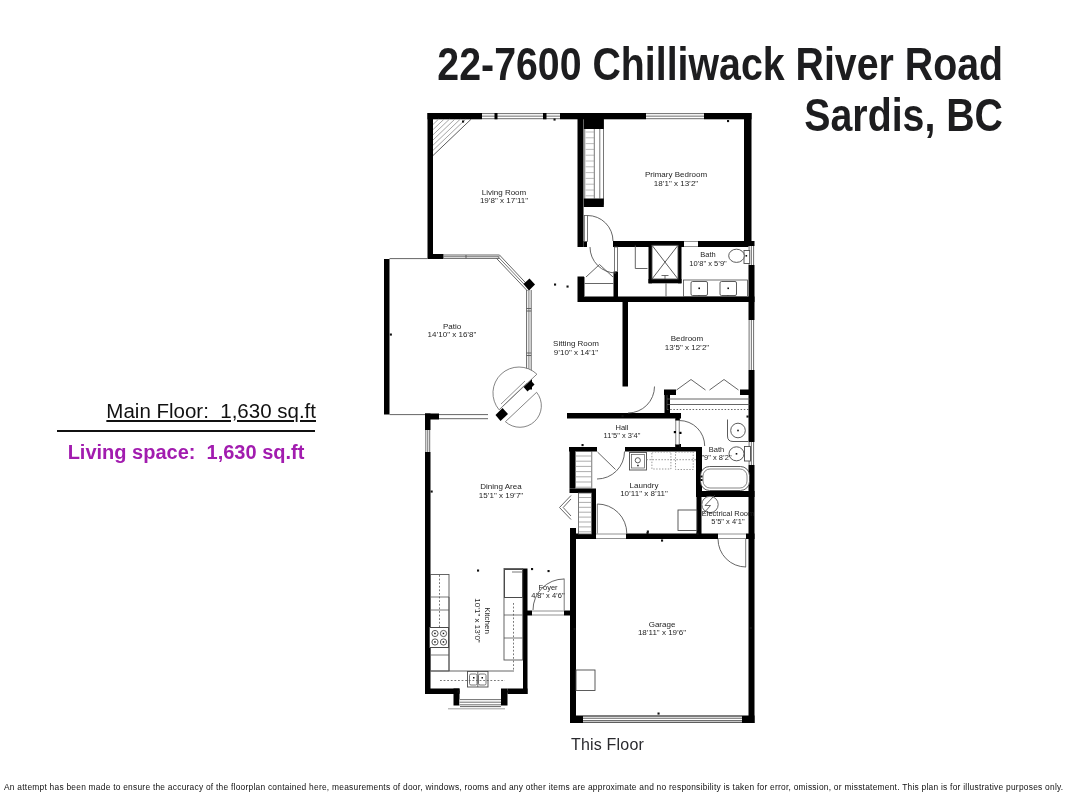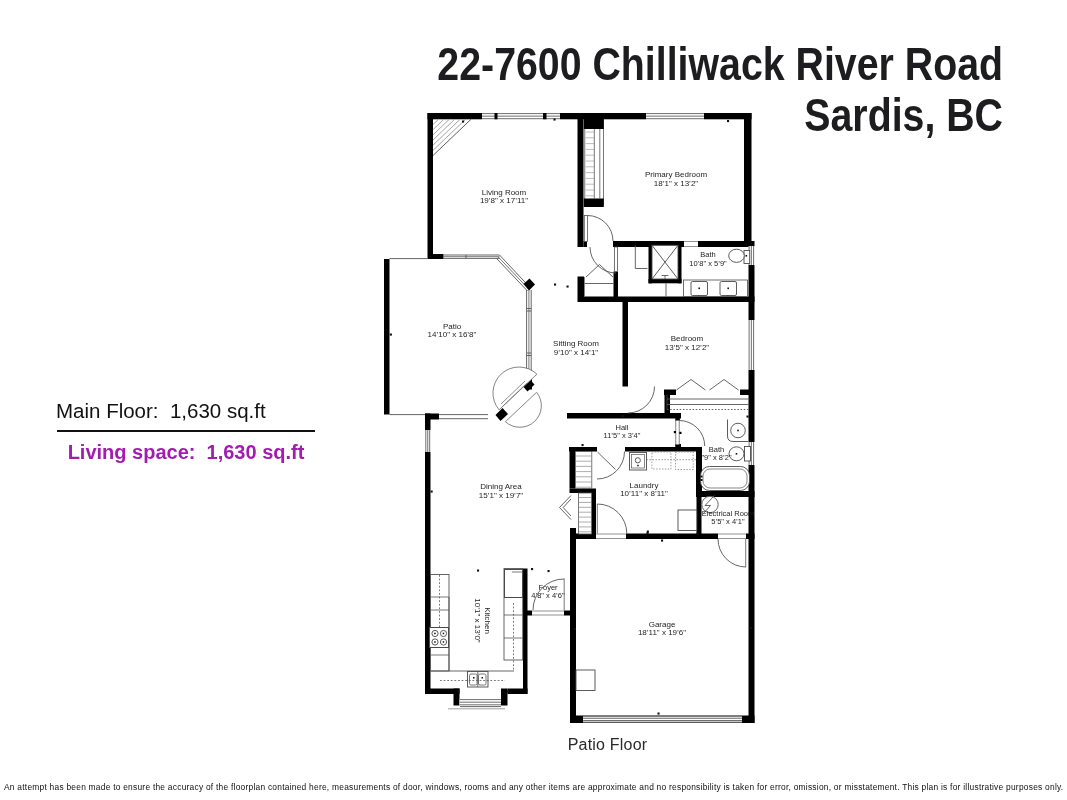--- a/index.html
+++ b/index.html
@@ -6,27 +6,27 @@
 html,body { width:1067px; height:800px; background:#ffffff; font-family:"Liberation Sans", sans-serif; overflow:hidden; }
 .abs { position:absolute; }
 </style>
 </head>
 <body>
 
 <div class="abs" style="left:0; top:36px; width:1003px; text-align:right; font-size:47px; font-weight:700; color:#1d1d1f; transform:scaleX(0.836); transform-origin:100% 50%;">22-7600 Chilliwack River Road</div>
 
 <div class="abs" style="left:0; top:87px; width:1003px; text-align:right; font-size:47px; font-weight:700; color:#1d1d1f; transform:scaleX(0.836); transform-origin:100% 50%;">Sardis, BC</div>
 
-<div class="abs" style="left:56px; top:399px; width:260px; text-align:left; font-size:20.5px; color:#111;">Main Floor:&nbsp; 1,630 sq.ft</div>
+<div class="abs" style="left:56px; top:399px; width:260px; text-align:right; font-size:20.5px; color:#111;text-decoration:underline;">Main Floor:&nbsp; 1,630 sq.ft</div>
 
 <div class="abs" style="left:57px; top:430px; width:258px; height:2.4px; background:#111;"></div>
 
 <div class="abs" style="left:56px; top:441px; width:260px; text-align:center; font-size:20px; font-weight:bold; color:#a21caf;">Living space:&nbsp; 1,630 sq.ft</div>
 
-<div class="abs" style="left:470px; top:735.5px; width:275px; text-align:center; font-size:16px; color:#2a2a2e; letter-spacing:0.2px;">Patio Floor</div>
+<div class="abs" style="left:470px; top:735.5px; width:275px; text-align:center; font-size:16px; color:#2a2a2e; letter-spacing:0.2px;">This Floor</div>
 
 <div class="abs" style="left:4px; top:782px; width:1062px; font-size:8.4px; color:#111; white-space:nowrap; letter-spacing:0.25px;">An attempt has been made to ensure the accuracy of the floorplan contained here, measurements of door, windows, rooms and any other items are approximate and no responsibility is taken for error, omission, or misstatement. This plan is for illustrative purposes only.</div>
 
 <svg class="abs" style="left:0; top:0;" width="1067" height="800" viewBox="0 0 1067 800">
 <g>
 
 <rect x="427.5" y="113" width="54.5" height="6.3" fill="#000000"></rect>
 
 <rect x="560" y="113" width="86" height="6.3" fill="#000000"></rect>
 

